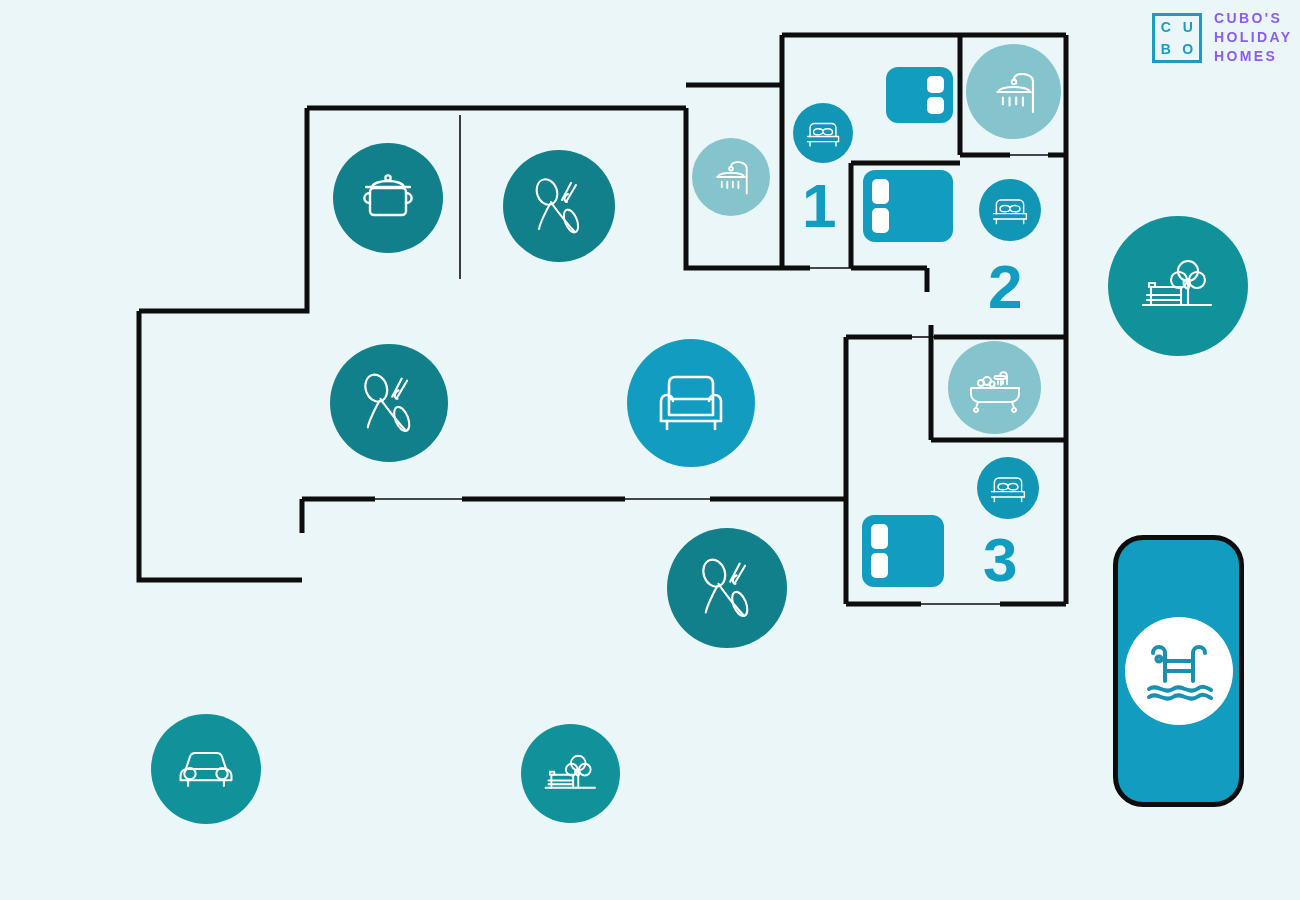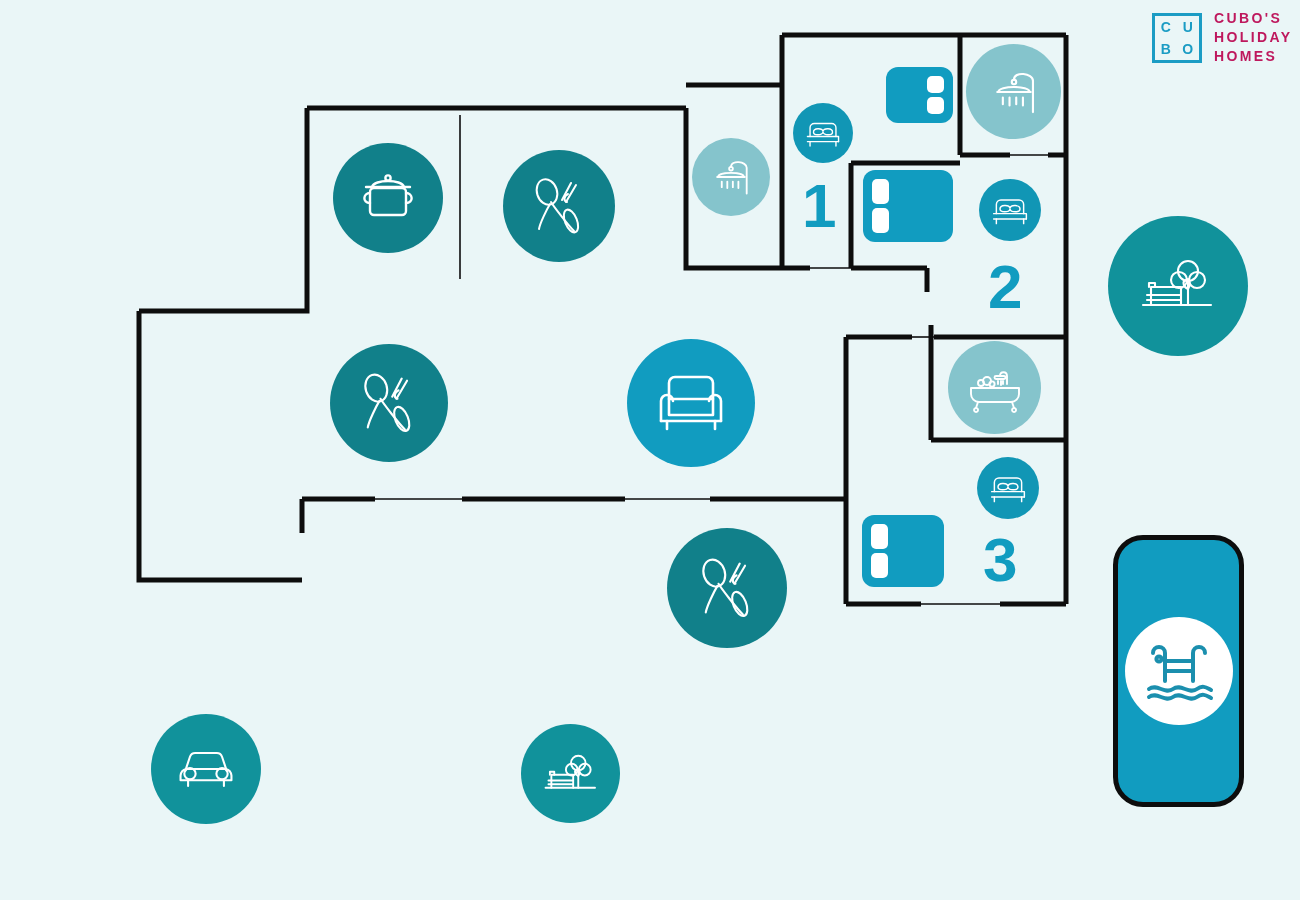--- a/index.html
+++ b/index.html
@@ -44,21 +44,21 @@
     letter-spacing: 0.5px;
   }
   #logo-words {
     display: flex;
     flex-direction: column;
     gap: 2px;
   }
   #logo-words span {
     font-size: 14px;
     font-weight: bold;
-    color: #be185d;
+    color: #8b5cf6;
     letter-spacing: 2.4px;
     line-height: 1.22;
   }
 
   
   #plan {
     position: absolute;
     left: 0;
     top: 0;
   }

